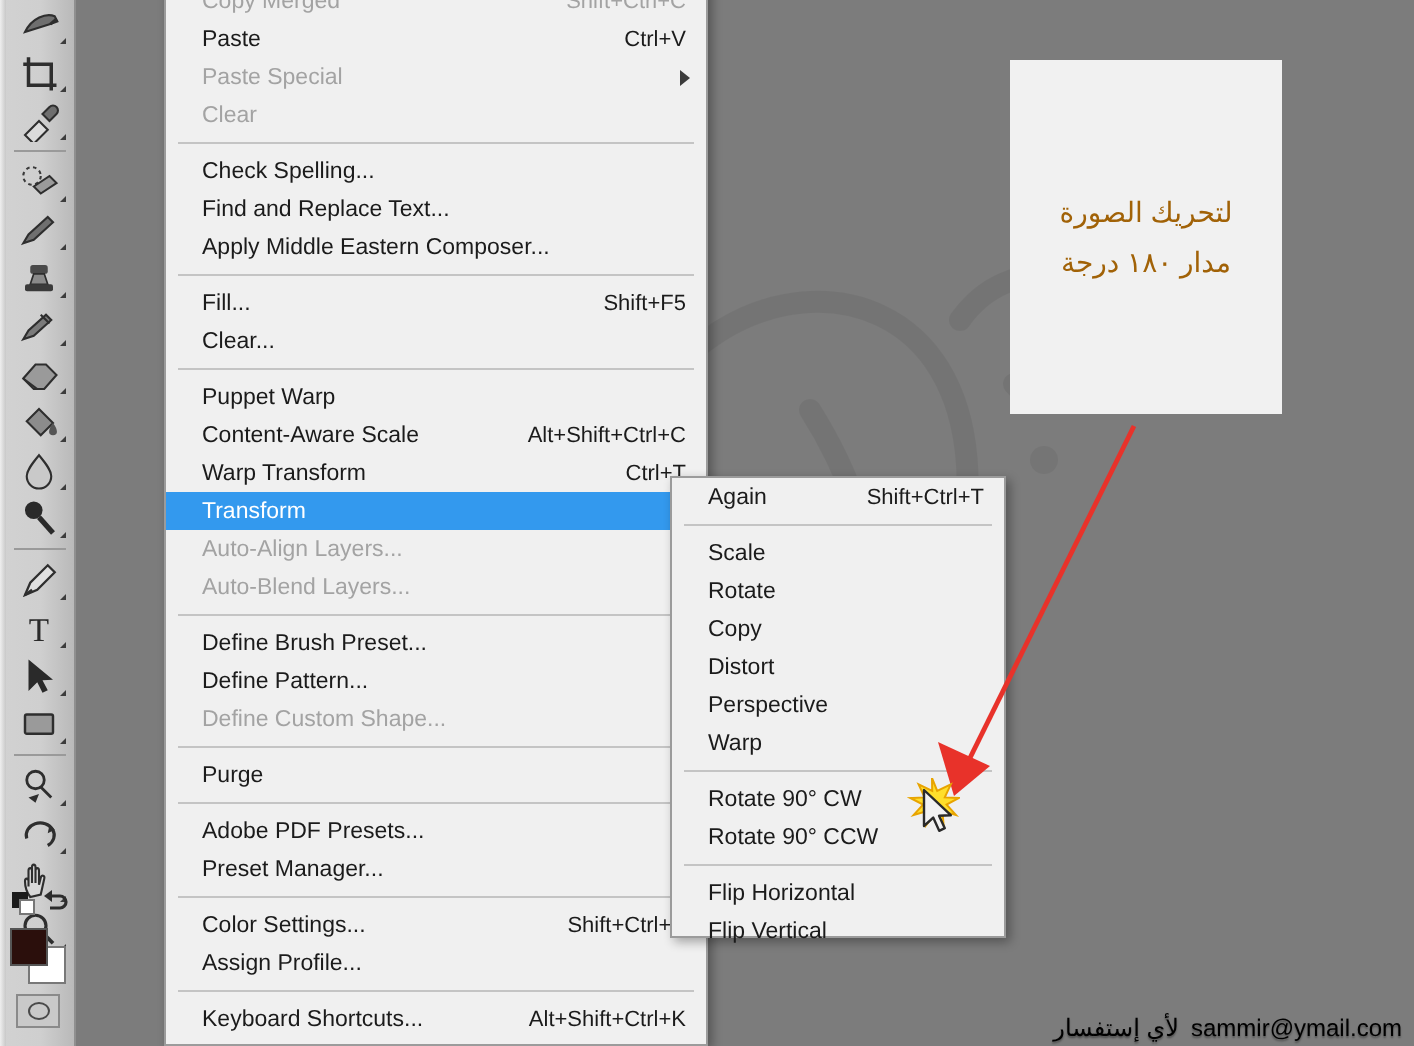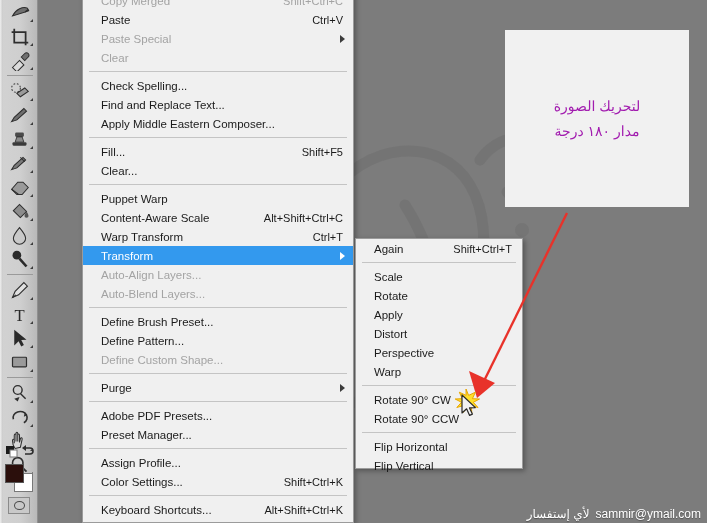--- a/index.html
+++ b/index.html
@@ -78,21 +78,21 @@
   .menu {
     position: absolute;
     background: #f0f0f0;
     border: 1px solid #9b9b9b;
     box-shadow: 2px 2px 5px rgba(0,0,0,.32);
     font-size: 11.5px;
     color: #1b1b1b;
     user-select: none;
   }
   #main-menu { left: 82px; top: -10px; width: 272px; height: 533px; }
-  #sub-menu  { left: 355px; top: 238px; width: 168px; height: 231px; }
+  #sub-menu  { left: 335px; top: 238px; width: 168px; height: 231px; }
 
   .mi {
     position: relative;
     height: 19px;
     display: flex; align-items: center;
     padding-left: 18px; padding-right: 10px;
     white-space: nowrap;
   }
   .mi .label { flex: 0 0 auto; }
   .mi .accel {
@@ -115,44 +115,44 @@
   .mi.sel .arrow { border-left-color: #ffffff; }
   .sep {
     height: 1px; margin: 4px 6px 4px 6px;
     background: #c4c4c4;
   }
 
   
   #infobox {
     position: absolute;
     left: 505px; top: 30px;
-    width: 184px; height: 177px;
+    width: 136px; height: 177px;
     background: #f1f1f1;
     display: flex; flex-direction: column;
     align-items: center; justify-content: center;
-    color: #a21caf;
+    color: #a16207;
     font-size: 14px;
     line-height: 1.75;
     direction: rtl;
   }
   #infobox div { white-space: nowrap; }
 
   
   #arrow-svg { position: absolute; left: 0; top: 0; width: 707px; height: 523px; pointer-events: none; }
 
   
   #sparkle { position:absolute; left:452px; top:389px; width:28px; height:26px; }
   #cursor  { position:absolute; left:461px; top:394px; width:17px; height:24px; }
 
   
   #footer {
     position: absolute;
     right: 6px; bottom: 2px;
     font-size: 12px;
-    color: #ffffff;
+    color: #000000;
     direction: rtl;
     white-space: nowrap;
     text-shadow: 0 1px 1px rgba(0,0,0,.35);
   }
   #footer .mail { direction: ltr; display:inline-block; margin-left:6px; }
 </style>
 </head>
 <body>
 
 <div id="root">
@@ -404,47 +404,47 @@
       </div>
       <div class="sep"></div>
       <div class="mi">
         <span class="label">Adobe PDF Presets...</span>
       </div>
       <div class="mi">
         <span class="label">Preset Manager...</span>
       </div>
       <div class="sep"></div>
       <div class="mi">
-        <span class="label">Assign Profile...</span>
-      </div>
-      <div class="mi">
         <span class="label">Color Settings...</span>
         <span class="accel">Shift+Ctrl+K</span>
       </div>
+      <div class="mi">
+        <span class="label">Assign Profile...</span>
+      </div>
       <div class="sep"></div>
       <div class="mi">
         <span class="label">Keyboard Shortcuts...</span>
         <span class="accel">Alt+Shift+Ctrl+K</span>
       </div>
     </div>
 
   <div class="menu" id="sub-menu">
       <div class="mi">
         <span class="label">Again</span>
         <span class="accel">Shift+Ctrl+T</span>
       </div>
       <div class="sep"></div>
       <div class="mi">
         <span class="label">Scale</span>
       </div>
       <div class="mi">
         <span class="label">Rotate</span>
       </div>
       <div class="mi">
-        <span class="label">Apply</span>
+        <span class="label">Copy</span>
       </div>
       <div class="mi">
         <span class="label">Distort</span>
       </div>
       <div class="mi">
         <span class="label">Perspective</span>
       </div>
       <div class="mi">
         <span class="label">Warp</span>
       </div>

